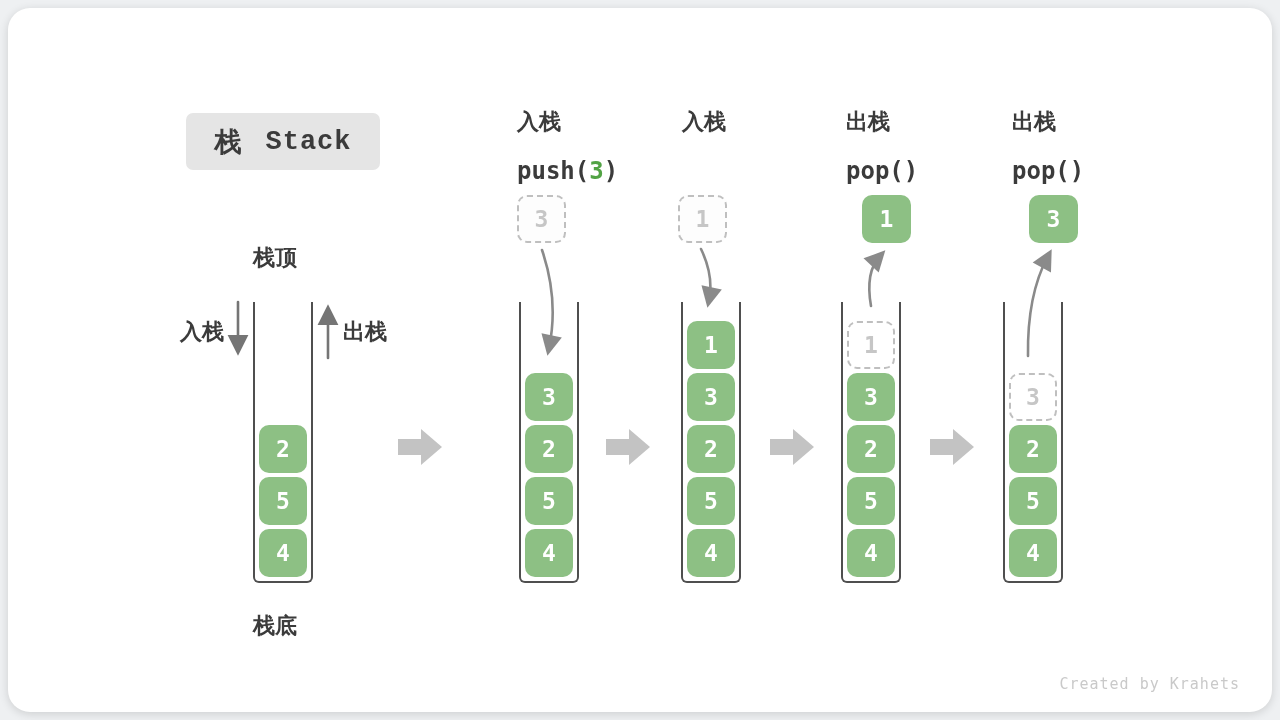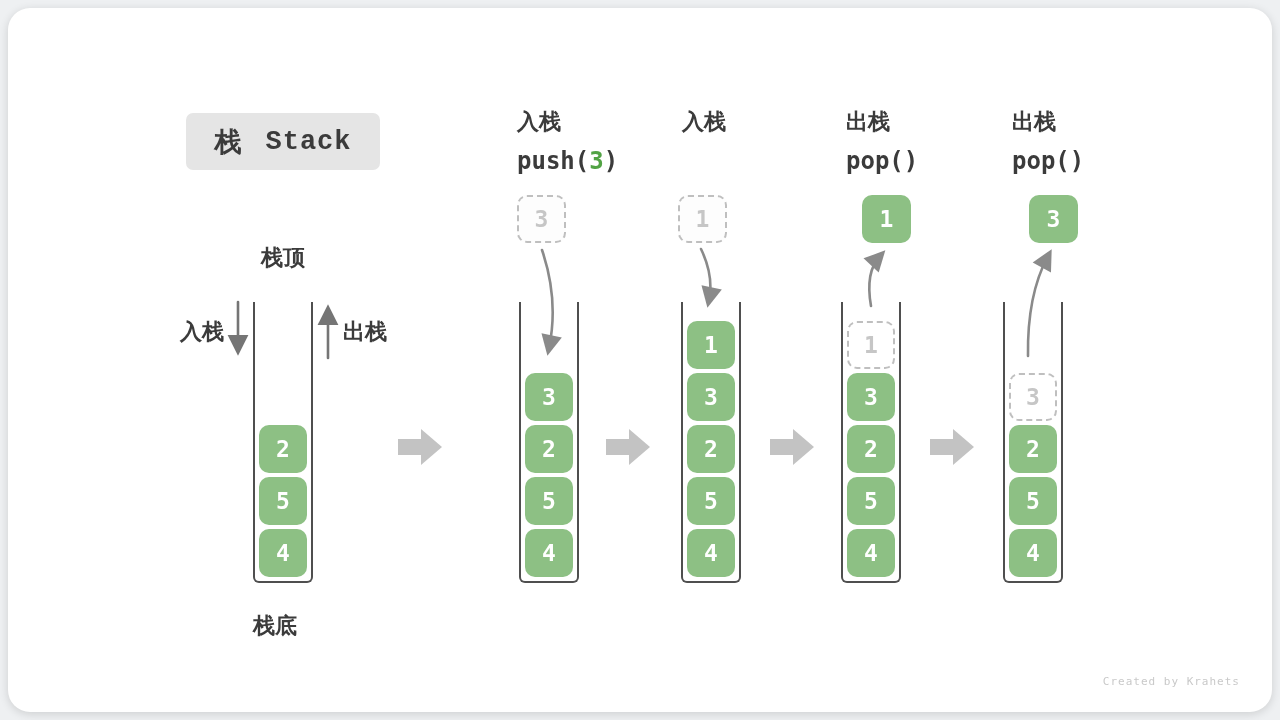--- a/index.html
+++ b/index.html
@@ -26,21 +26,21 @@
     color:#3b3b3b; font-size:27px; font-weight:bold;
   }
   .title-box .zh { font-family:"Liberation Sans", sans-serif; }
   .title-box .en { font-family:Liberation Mono, monospace; margin-left:24px; font-weight:600; letter-spacing:1px; }
 
   
   .op-header { position:absolute; top:107px; width:150px; color:#3b3b3b; }
   .op-header .line1 { font-size:22px; font-weight:bold; height:28px; }
   .op-header .line2 {
     font-family:"DejaVu Sans Mono", monospace;
-    font-size:24px; margin-top:12px; color:#3b3b3b; font-weight:600;
+    font-size:24px; margin-top:22px; color:#3b3b3b; font-weight:600;
   }
   .op-header .arg { color:#52a345; font-weight:bold; }
 
   
   .float-box {
     position:absolute; width:49px; height:48px; top:195px;
     border-radius:10px; display:flex; align-items:center; justify-content:center;
     font-family:"DejaVu Sans Mono", monospace; font-size:23px; font-weight:bold;
   }
   .float-box.dashed { border:2px dashed #bfbfbf; color:#c6c6c6; background:#fdfdfd; }
@@ -57,39 +57,39 @@
   .cell {
     width:48px; height:48px; flex:0 0 48px; border-radius:10px;
     display:flex; align-items:center; justify-content:center;
     font-family:"DejaVu Sans Mono", monospace; font-size:23px; font-weight:bold;
   }
   .cell.solid { background:#8dc084; color:#ffffff; }
   .cell.ghost { border:2px dashed #bfbfbf; color:#c6c6c6; background:transparent; }
 
   
   .side-label { position:absolute; color:#3b3b3b; font-size:22px; font-weight:bold; }
-  .lbl-top    { left:253px; top:243px; width:60px; text-align:center; }
+  .lbl-top    { left:253px; top:243px; width:60px; }
   .lbl-bottom { left:253px; top:611px; width:60px; text-align:left; }
   .lbl-push   { left:158px; top:317px; width:66px; text-align:right; }
   .lbl-pop    { left:343px; top:317px; width:66px; text-align:left; }
 
   
   .big-arrow { position:absolute; top:429px; width:44px; height:36px; }
   .big-arrow::before {
     content:''; position:absolute; left:0; top:10px; width:23px; height:16px; background:#c3c3c3;
   }
   .big-arrow::after {
     content:''; position:absolute; left:23px; top:0;
     border-top:18px solid transparent; border-bottom:18px solid transparent;
     border-left:21px solid #c3c3c3;
   }
 
   .credit {
     position:absolute; right:40px; top:675px;
-    font-family:"DejaVu Sans Mono", monospace; font-size:11px;
+    font-family:"DejaVu Sans Mono", monospace; font-size:15px;
     color:#c9c9c9; letter-spacing:1px;text-align:center;
   }
 </style>
 </head>
 <body>
 
 <div class="card"></div>
 
 <div class="canvas">
 

